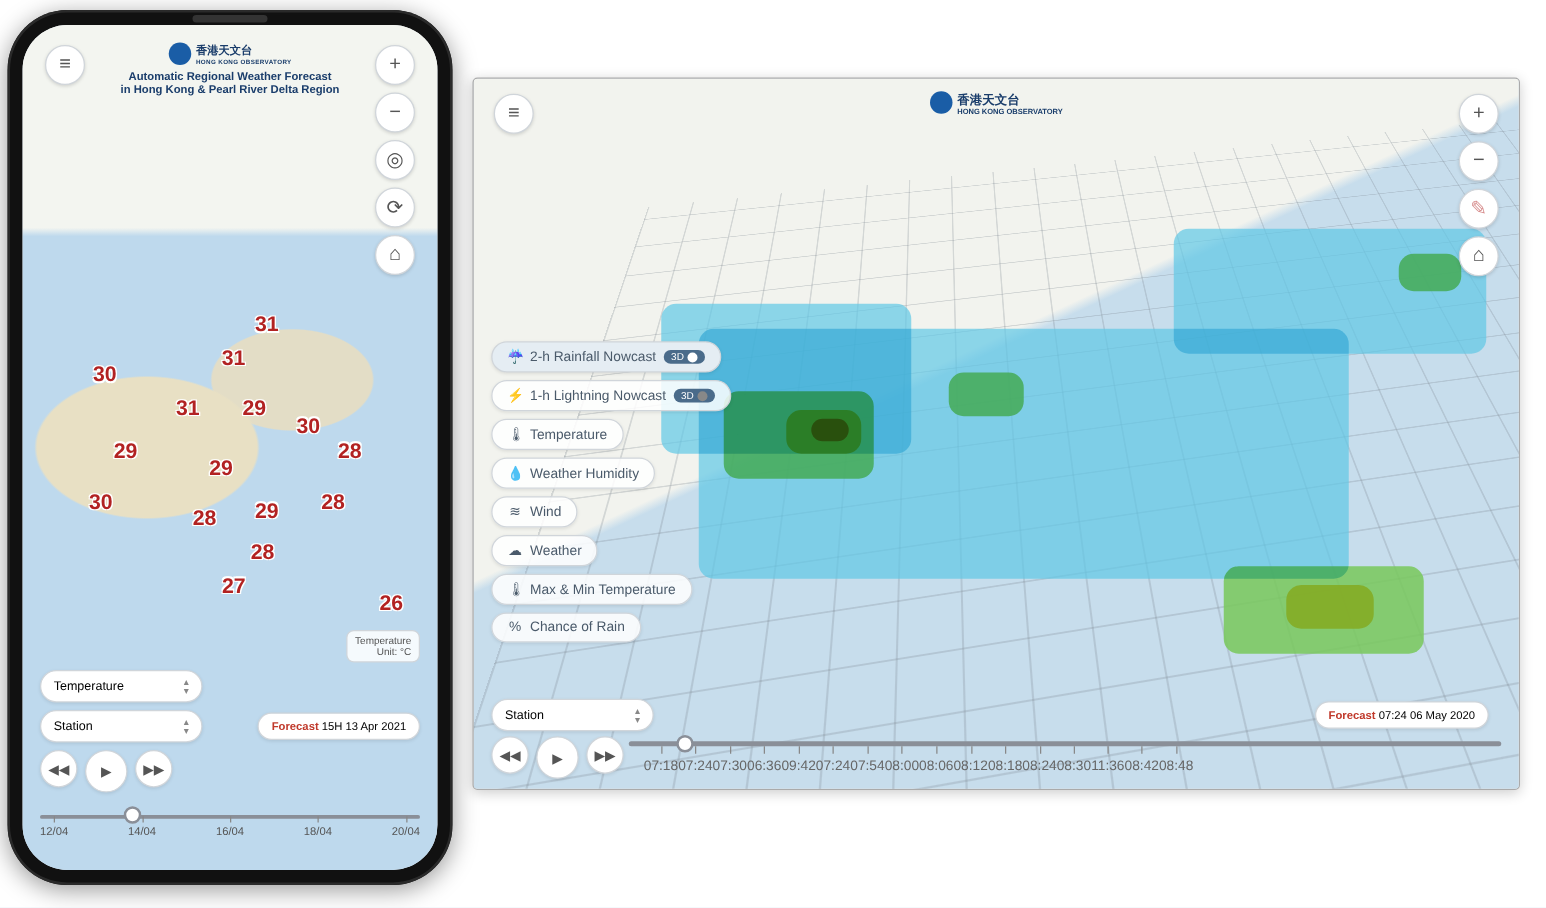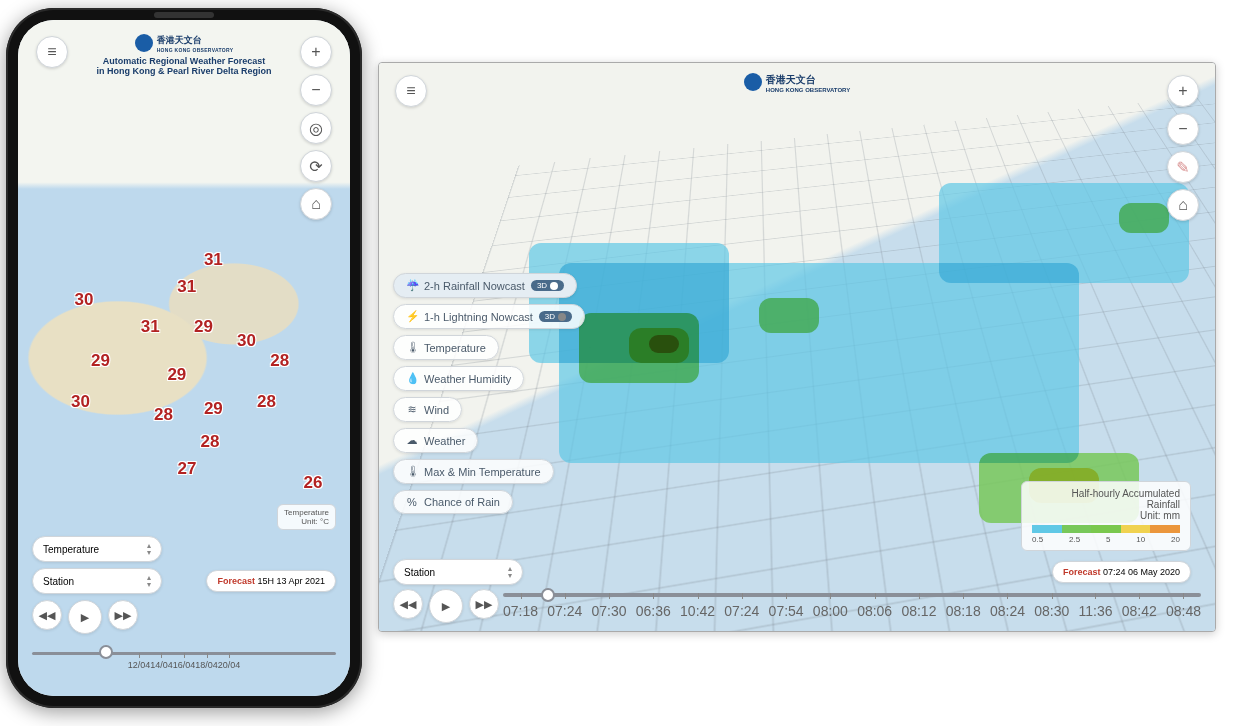--- a/index.html
+++ b/index.html
@@ -98,21 +98,21 @@
   .slider-line {
     margin-top: 8px; position: relative; height: 28px;
   }
   .slider-track {
     position: absolute; top: 4px; left: 0; right: 0; height: 3px; background: #8a8f98; border-radius: 2px;
   }
   .slider-knob {
     position: absolute; top: -3px; width: 14px; height: 14px; border-radius: 50%;
     background: #fff; border: 2px solid #8a8f98;
   }
-  .ticks { position: absolute; top: 12px; left: 0; right: 0; display: flex; justify-content: center; font-size: 9px; color: #555; }
+  .ticks { position: absolute; top: 12px; left: 0; right: 0; display: flex; justify-content: space-between; font-size: 9px; color: #555; }
   .ticks span { position: relative; }
   .ticks span::before { content: ''; position: absolute; top: -7px; left: 50%; width: 1px; height: 5px; background: #888; }
 
   
   .desk {
     position: absolute; left: 378px; top: 62px;
     width: 838px; height: 570px;
     border: 1px solid #aaa; border-radius: 4px;
     box-shadow: 0 2px 10px rgba(0,0,0,.2);
     overflow: hidden; background: #e9f2f9;
@@ -182,21 +182,21 @@
     position: absolute; right: 24px; bottom: 48px; z-index: 16;
   }
 
   
   .d-bottom {
     position: absolute; left: 14px; right: 14px; bottom: 6px; z-index: 15;
   }
   .d-bottom .playback { position: absolute; left: 0; bottom: 2px; }
   .slider-line2 { position: absolute; left: 110px; right: 0; bottom: 28px; height: 4px; background: #8a8f98; border-radius: 2px; }
   .slider-knob2 { position: absolute; left: 148px; bottom: 23px; width: 14px; height: 14px; border-radius: 50%; background: #fff; border: 2px solid #8a8f98; }
-  .ticks2 { position: absolute; left: 110px; right: 0; bottom: 6px; display: flex; justify-content: space-between; font-size: 14px; color: #666; }
+  .ticks2 { position: absolute; left: 122px; right: 0; bottom: 6px; display: flex; font-size: 11px; color: #666; }
   .ticks2 span::before { content: ''; position: absolute; top: -10px; left: 50%; width: 1px; height: 6px; background: #888; }
   .ticks2 span { position: relative; }
 
   .d-station { position: absolute; left: 14px; bottom: 46px; z-index: 16; }
 
   .updown { font-size: 8px; line-height: 7px; color: #888; }
 </style>
 </head>
 <body>
 
@@ -390,33 +390,20 @@
         <span class="layer-ico">%</span>
         <span>Chance of Rain</span>
       </div>
     </div>
 
   <div class="pill sel d-station">
     <span>Station</span>
     <span class="updown">▴<br>▾</span>
   </div>
 
-  <div class="legend">
-    <div>Half-hourly Accumulated</div>
-    <div>Rainfall</div>
-    <div>Unit: mm</div>
-    <div class="legend-bar"></div>
-    <div class="legend-ticks">
-        <span>0.5</span>
-        <span>2.5</span>
-        <span>5</span>
-        <span>10</span>
-        <span>20</span>
-      </div>
-  </div>
 
   <div class="pill forecast-pill d-forecast">
     <b style="color:#c0392b">Forecast</b>&nbsp;<span>07:24 06 May 2020</span>
   </div>
 
   <div class="d-bottom">
     <div class="playback">
       <div class="play-btn">
           <span>◀◀</span>
         </div>
@@ -427,21 +414,21 @@
           <span>▶▶</span>
         </div>
     </div>
     <div class="slider-line2"></div>
     <div class="slider-knob2"></div>
     <div class="ticks2">
         <span>07:18</span>
         <span>07:24</span>
         <span>07:30</span>
         <span>06:36</span>
-        <span>10:42</span>
+        <span>09:42</span>
         <span>07:24</span>
         <span>07:54</span>
         <span>08:00</span>
         <span>08:06</span>
         <span>08:12</span>
         <span>08:18</span>
         <span>08:24</span>
         <span>08:30</span>
         <span>11:36</span>
         <span>08:42</span>

